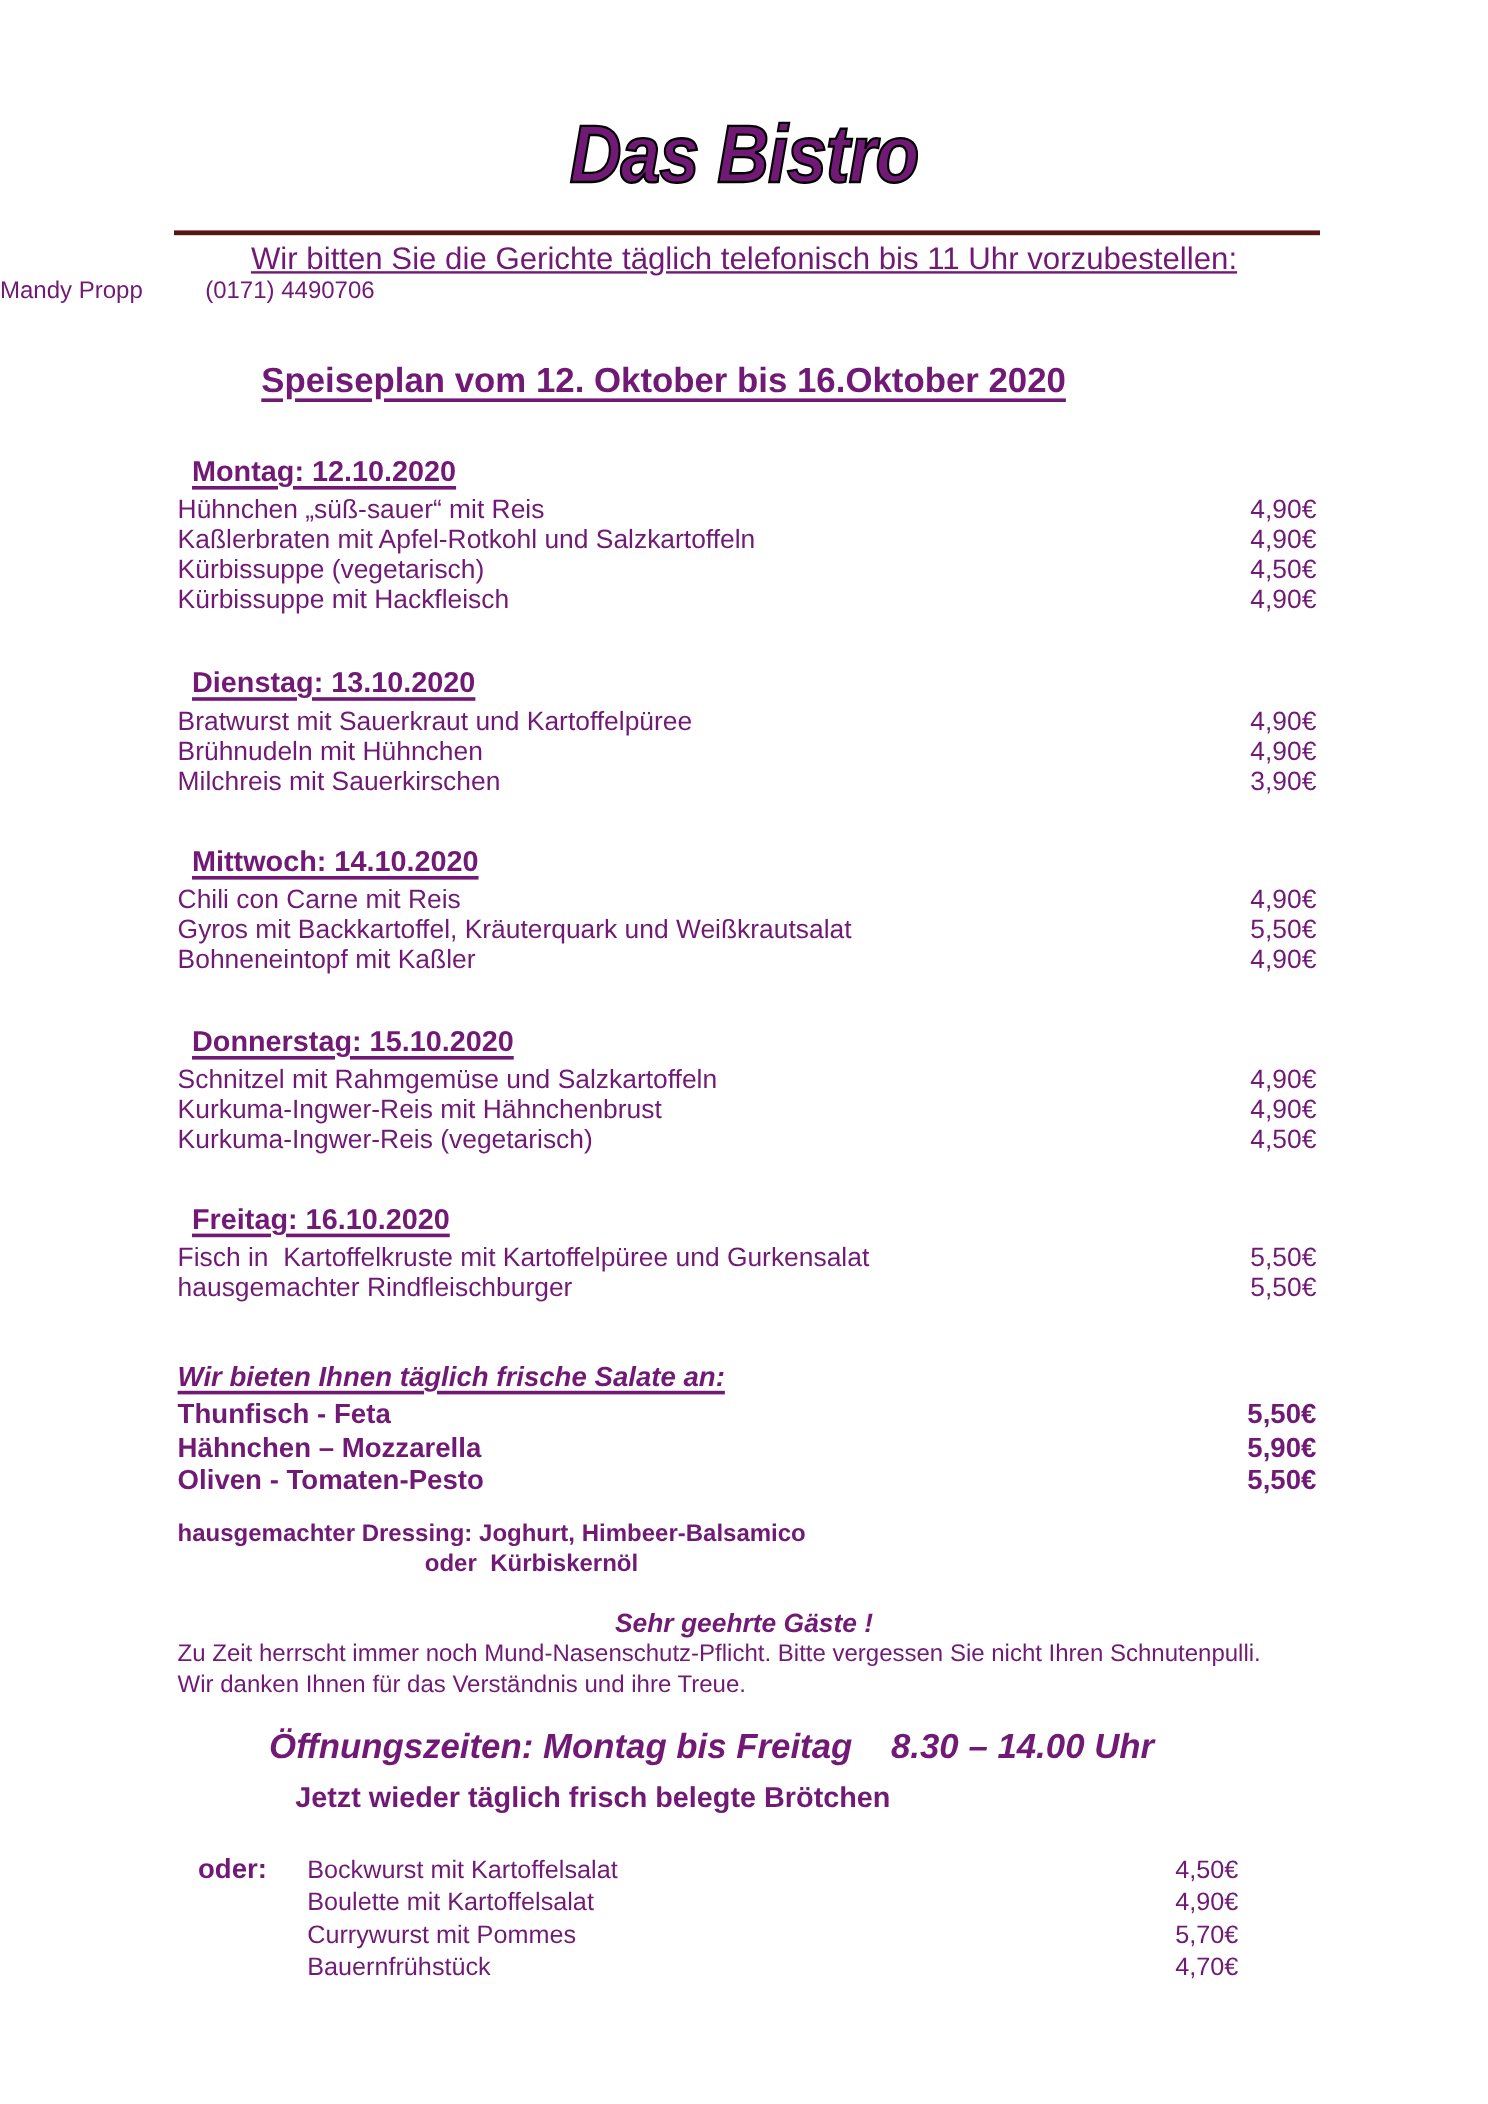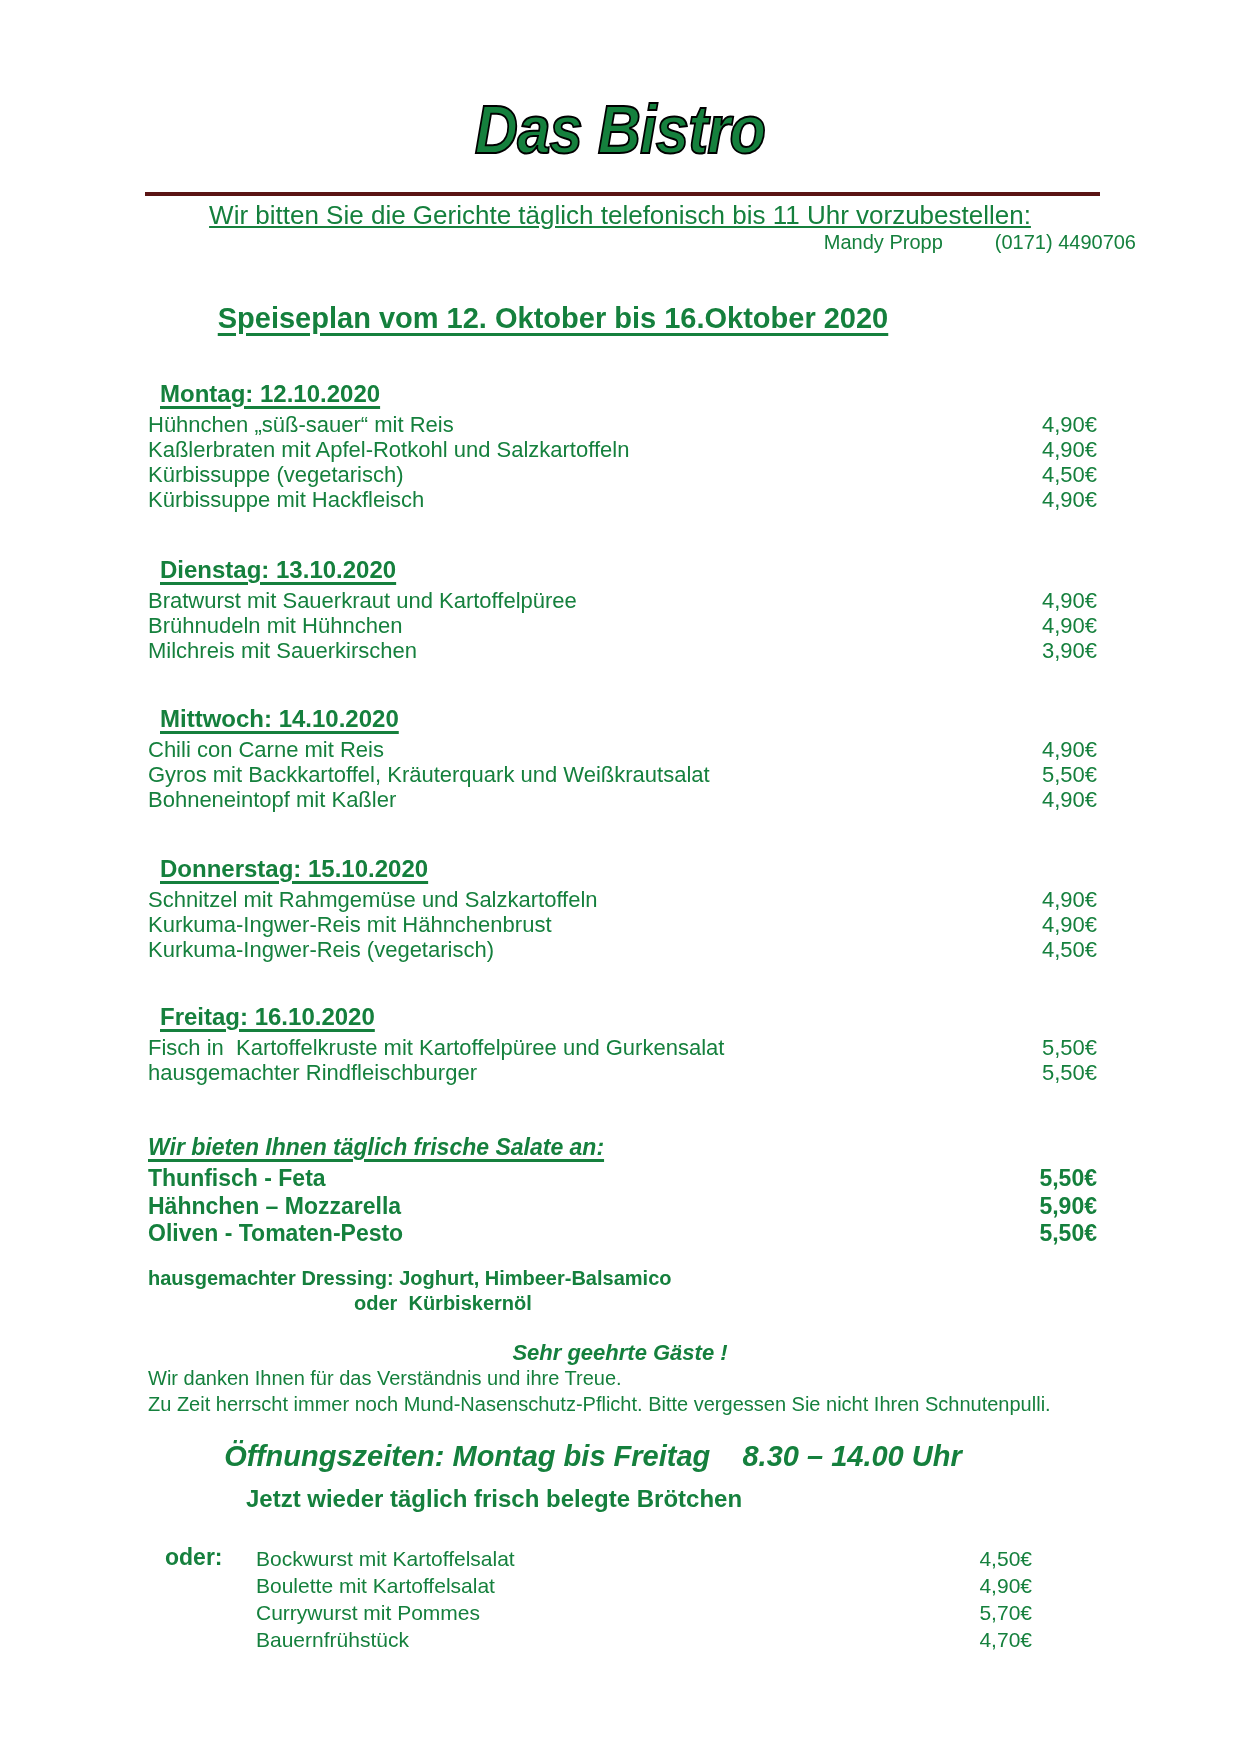--- a/index.html
+++ b/index.html
@@ -1,38 +1,38 @@
 <!DOCTYPE html>
 <html><head>
 <meta charset="utf-8">
 <style>
   html,body { margin:0; padding:0; background:#ffffff; }
   .page {
     position:relative;
     width:1240px; height:1753px;
     background:#ffffff;
     font-family:"Liberation Sans","DejaVu Sans",sans-serif;
-    color:#15803d;
+    color:#701a75;
     overflow:hidden;
     border-radius:22px;
   }
   
   .title-wrap { position:absolute; top:98px; left:0; width:1240px; text-align:center; }
   .title {
     display:inline-block;
     font-size:68px; line-height:62px;
     font-weight:bold; font-style:italic;
     letter-spacing:-1px;
     transform:scaleX(0.88);
     transform-origin:center;
     -webkit-text-stroke:2px #000;
   }
   .rule { position:absolute; top:192px; left:145px; width:955px; height:4px; background:#5a1414; }
   .preorder { position:absolute; top:200px; left:0; width:1240px; text-align:center; font-size:26px;text-decoration:underline; }
-  .contact { position:absolute; top:231px; left:0; width:1136px; text-align:right; font-size:20px; }
+  .contact { position:absolute; top:231px; left:0; width:1136px; text-align:left; font-size:20px; }
   .contact .gap { display:inline-block; width:52px; }
   .plan-heading {
     position:absolute; top:302px; left:0; width:1106px; text-align:center;
     font-size:29px; font-weight:bold;
     text-decoration:underline; text-decoration-thickness:3px; text-underline-offset:5px;
   }
   
   .day { position:absolute; left:148px; width:949px; }
   .day-h {
     margin:0 0 4px 12px;
@@ -206,22 +206,22 @@
       </div>
   </section>
 
   <div class="dressing">
     <div class="l1">hausgemachter Dressing: Joghurt, Himbeer-Balsamico</div>
     <div class="l2">oder  Kürbiskernöl</div>
   </div>
 
   <div class="salutation">Sehr geehrte Gäste !</div>
   <div class="para">
+    <div>Zu Zeit herrscht immer noch Mund-Nasenschutz-Pflicht. Bitte vergessen Sie nicht Ihren Schnutenpulli.</div>
     <div>Wir danken Ihnen für das Verständnis und ihre Treue.</div>
-    <div>Zu Zeit herrscht immer noch Mund-Nasenschutz-Pflicht. Bitte vergessen Sie nicht Ihren Schnutenpulli.</div>
   </div>
 
   <div class="hours">Öffnungszeiten: Montag bis Freitag    8.30 – 14.00 Uhr</div>
   <div class="subline">Jetzt wieder täglich frisch belegte Brötchen</div>
 
   <div class="extras-prefix">oder:</div>
   <div class="extras">
 
       <div class="row">
         <span class="name">Bockwurst mit Kartoffelsalat</span>

